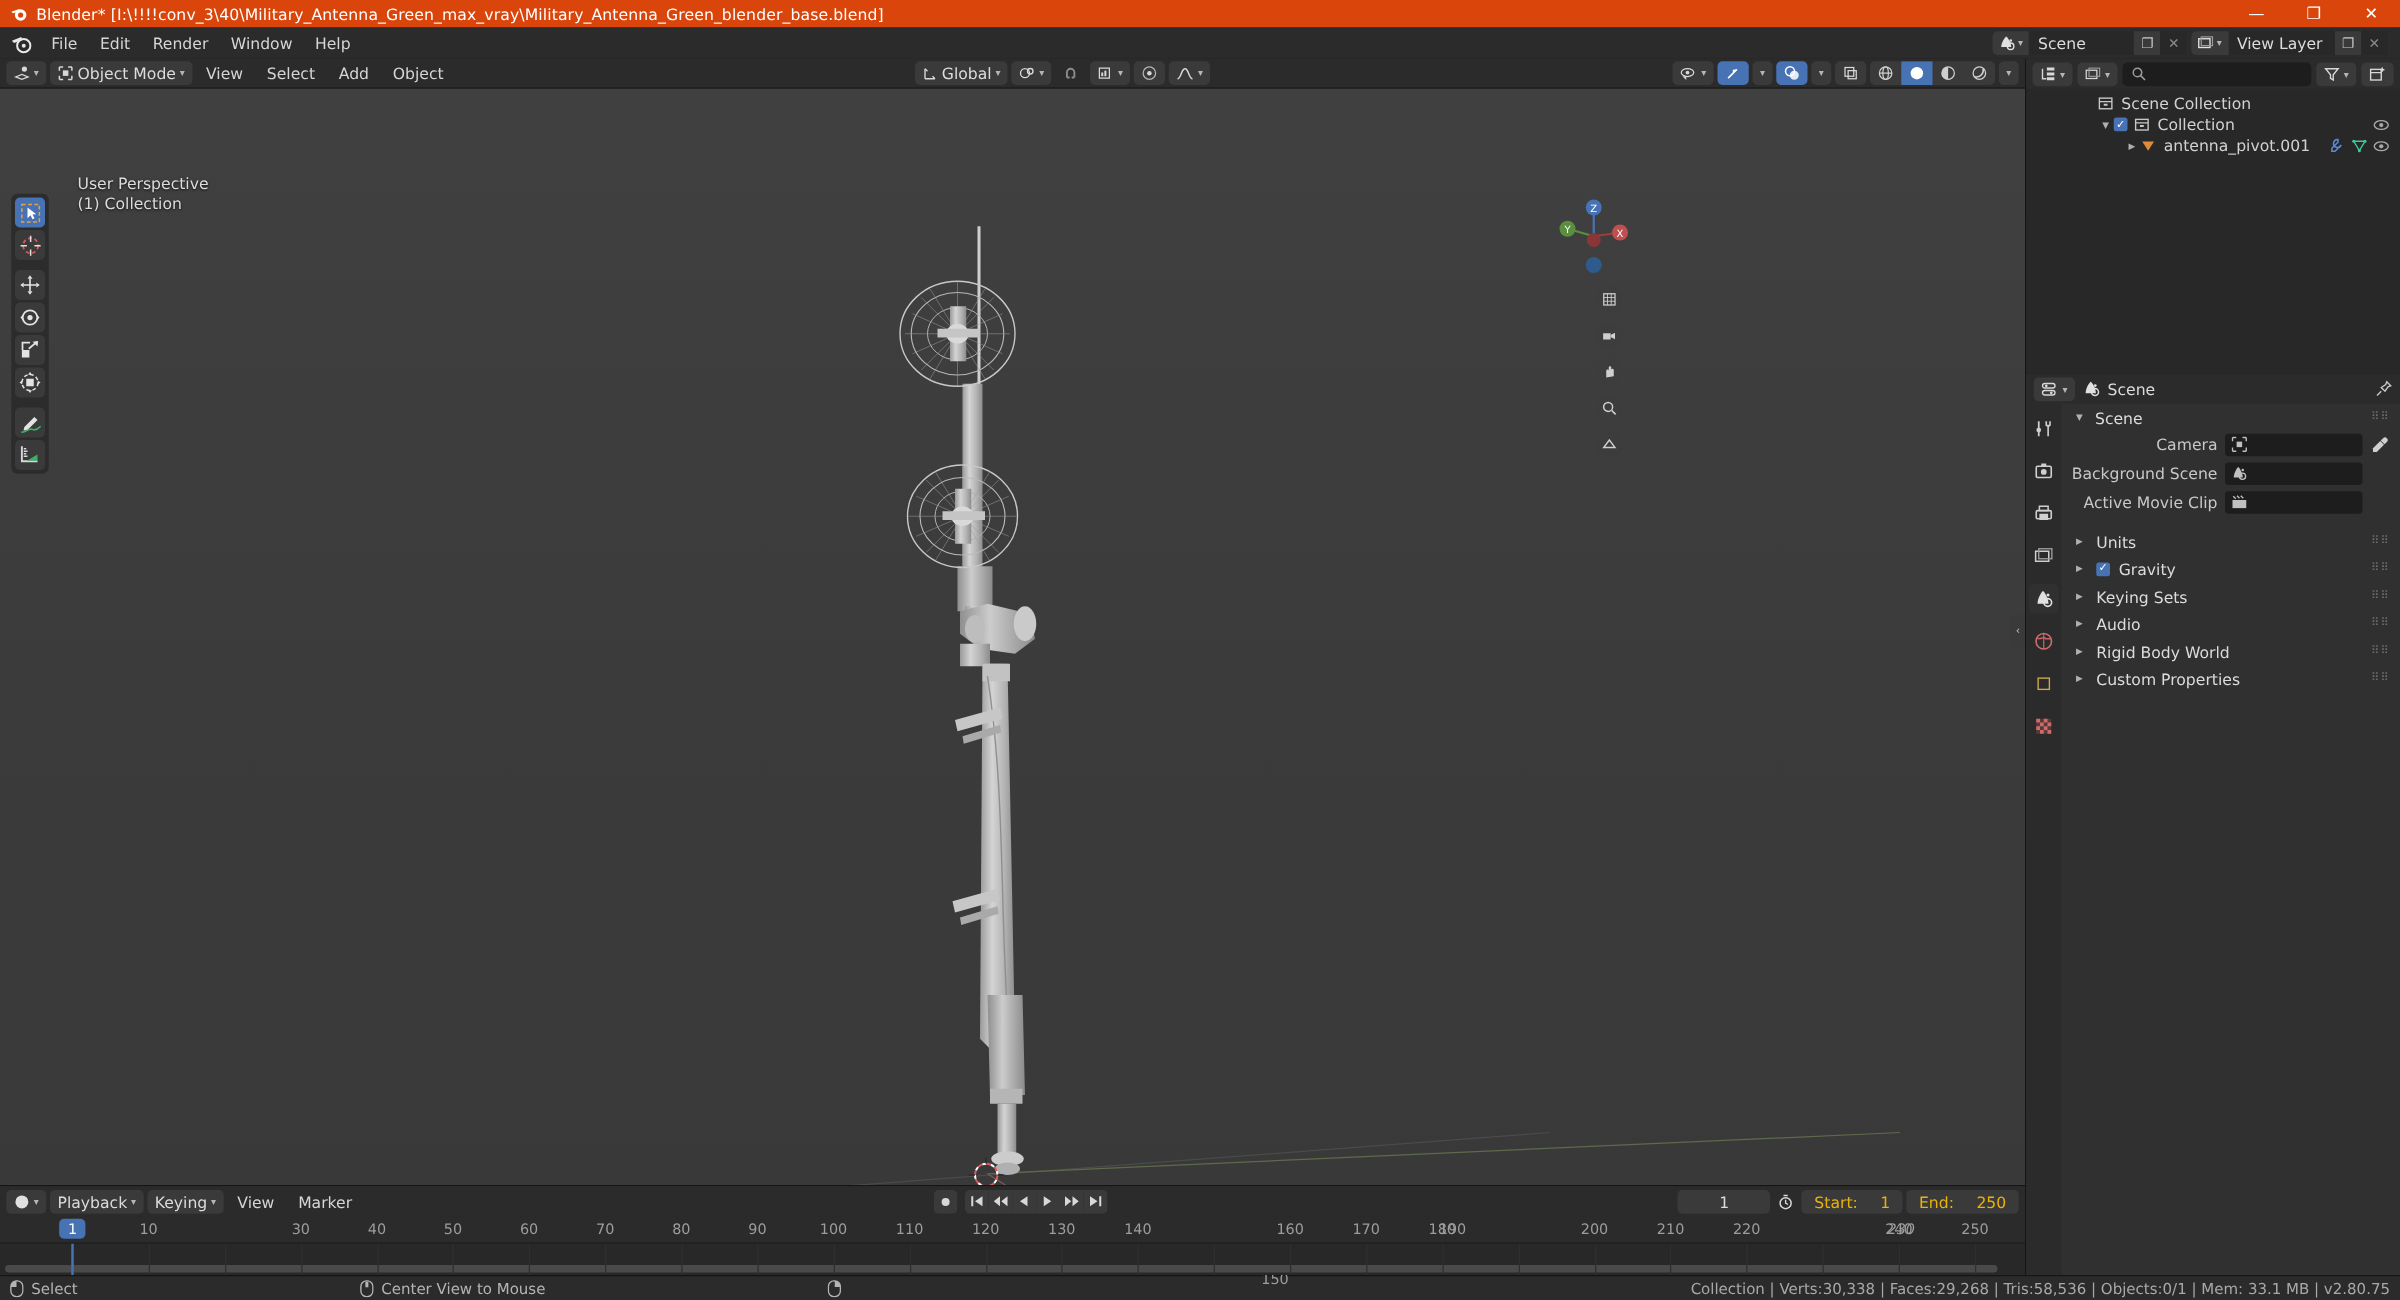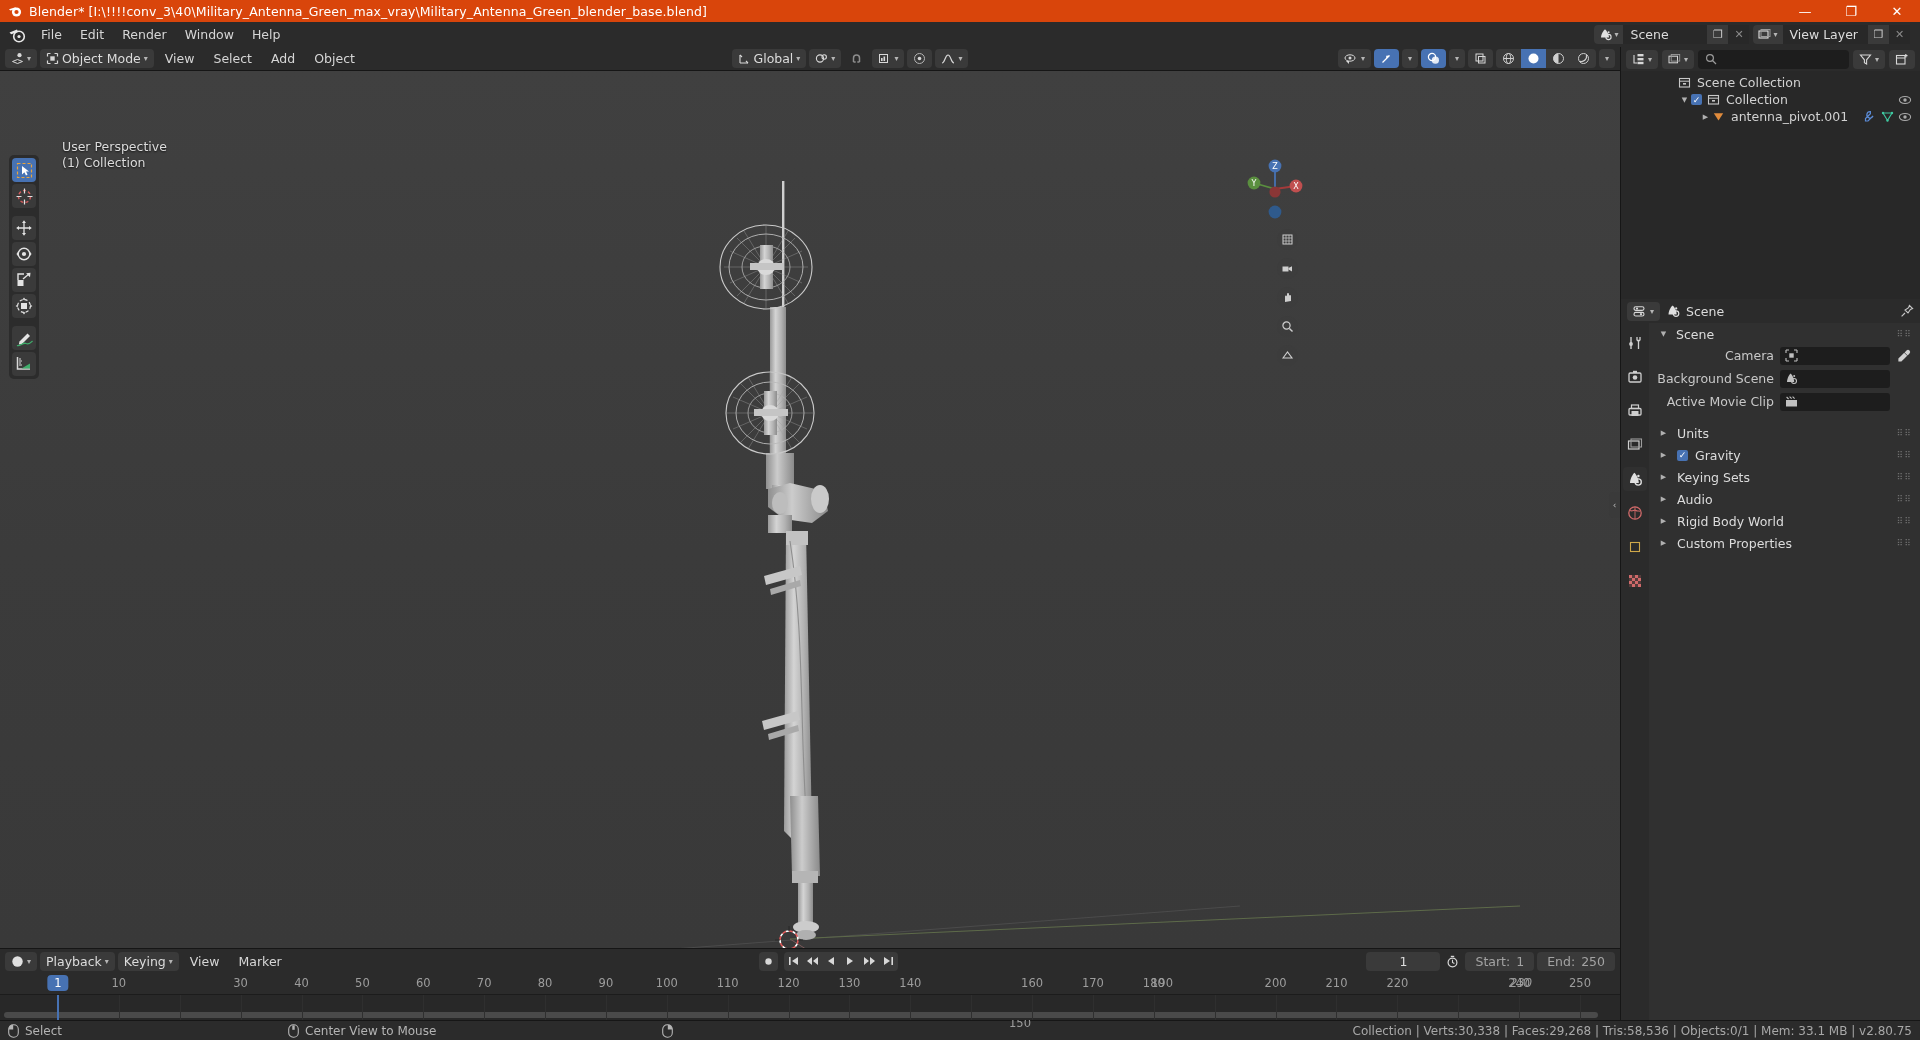--- a/index.html
+++ b/index.html
@@ -86,21 +86,21 @@
   .timeline{height:72px;background:#2b2b2b;border-top:1px solid #161616;display:flex;flex-direction:column;}
   .tl-header{height:24px;display:flex;align-items:center;gap:3px;padding:0 5px;background:#2b2b2b;}
   .tl-center{display:flex;align-items:center;gap:2px;margin:0 auto;}
   .pbtn{width:19px;height:19px;background:#3a3a3a;display:flex;align-items:center;
         justify-content:center;color:#d8d8d8;font-size:9px;}
   .pgroup{display:flex;border-radius:4px;overflow:hidden;}
   .tl-right{display:flex;align-items:center;gap:3px;}
   .numfield{background:#3a3a3a;border-radius:4px;height:19px;min-width:74px;
             display:flex;align-items:center;justify-content:center;font-size:12.5px;color:#dcdcdc;}
   .labfield{background:#3a3a3a;border-radius:4px;height:19px;display:flex;align-items:center;
-            padding:0 10px;gap:6px;font-size:12.5px;color:#a3a3a3;}
+            padding:0 10px;gap:18px;font-size:12.5px;color:#eab308;}
   .tl-ruler{position:relative;height:22px;background:#2b2b2b;border-bottom:1px solid #1c1c1c;}
   .tick{position:absolute;top:3px;font-size:11.5px;color:#9d9d9d;transform:translateX(-50%);}
   .chead{position:absolute;top:2px;transform:translateX(-50%);background:#4772b3;color:#fff;
          border-radius:4px;padding:1px 7px;font-size:11.5px;}
   .tl-body{position:relative;flex:1 1 auto;background:#282828;}
   .tl-body .gl{position:absolute;top:0;bottom:0;width:1px;background:#2f2f2f;}
   .cline{position:absolute;top:0;bottom:0;width:2px;background:#4772b3;}
   .tl-scroll{position:absolute;left:4px;right:22px;bottom:2px;height:6px;
              background:#4a4a4a;border-radius:3px;}
 

